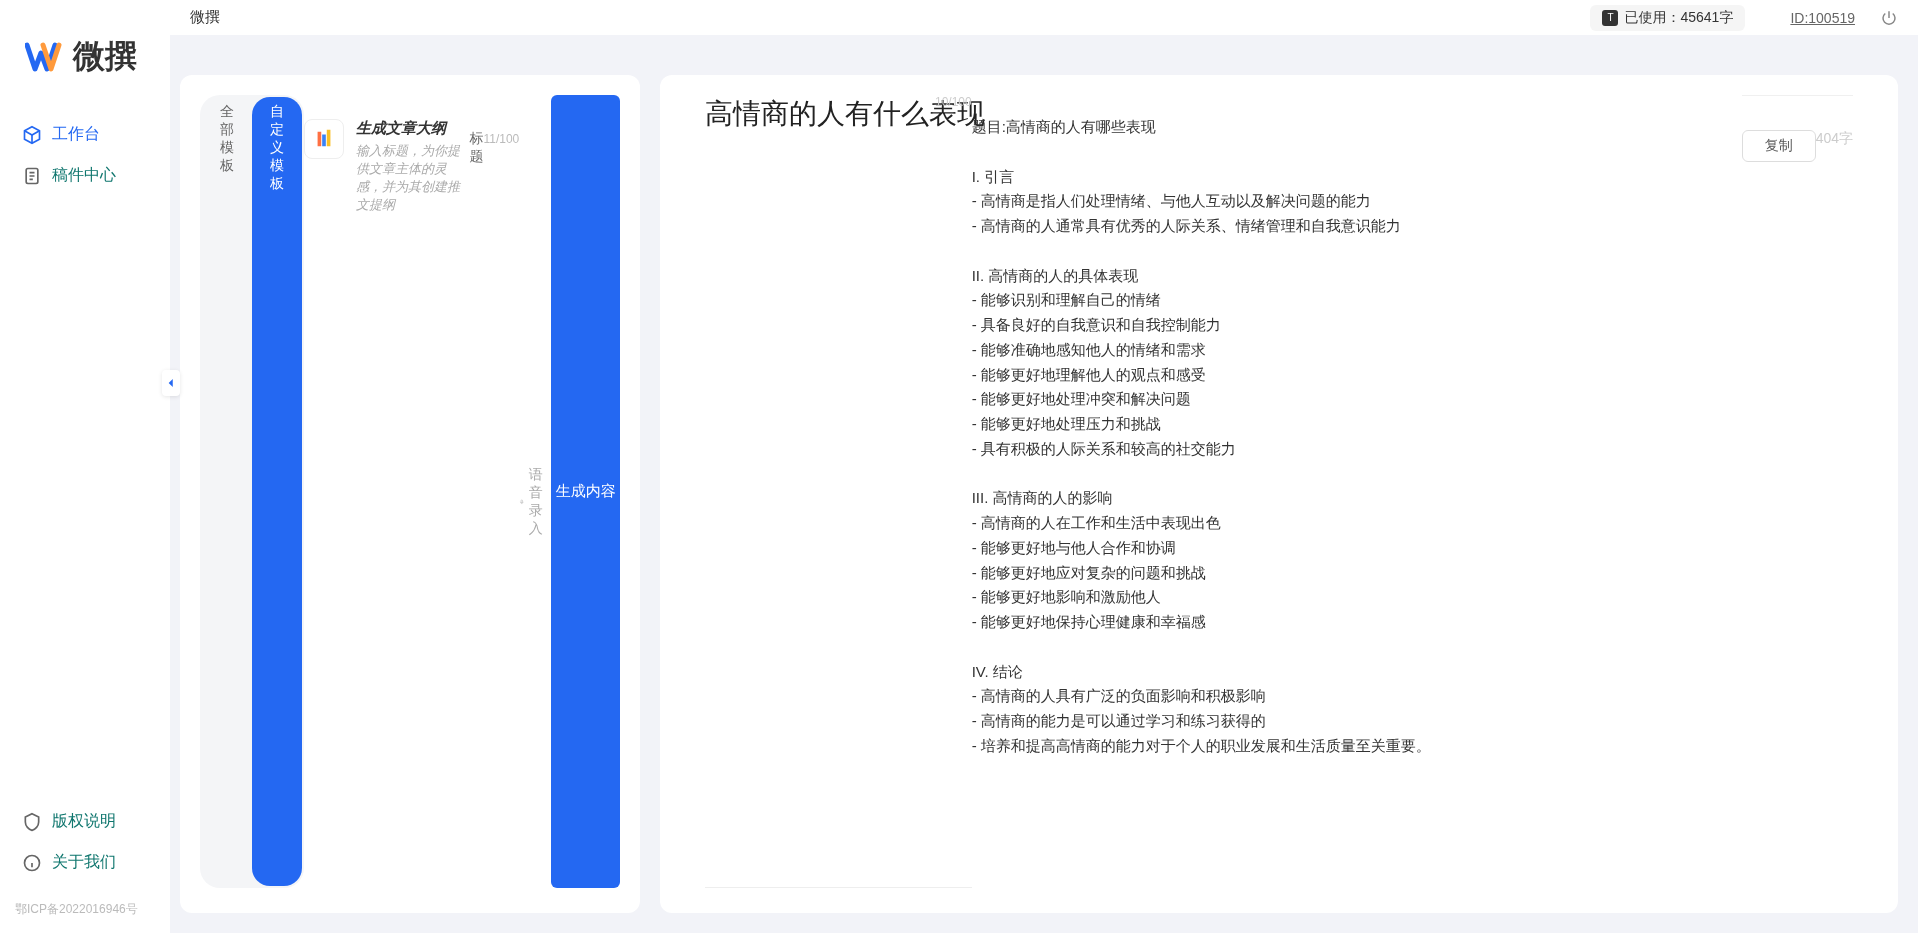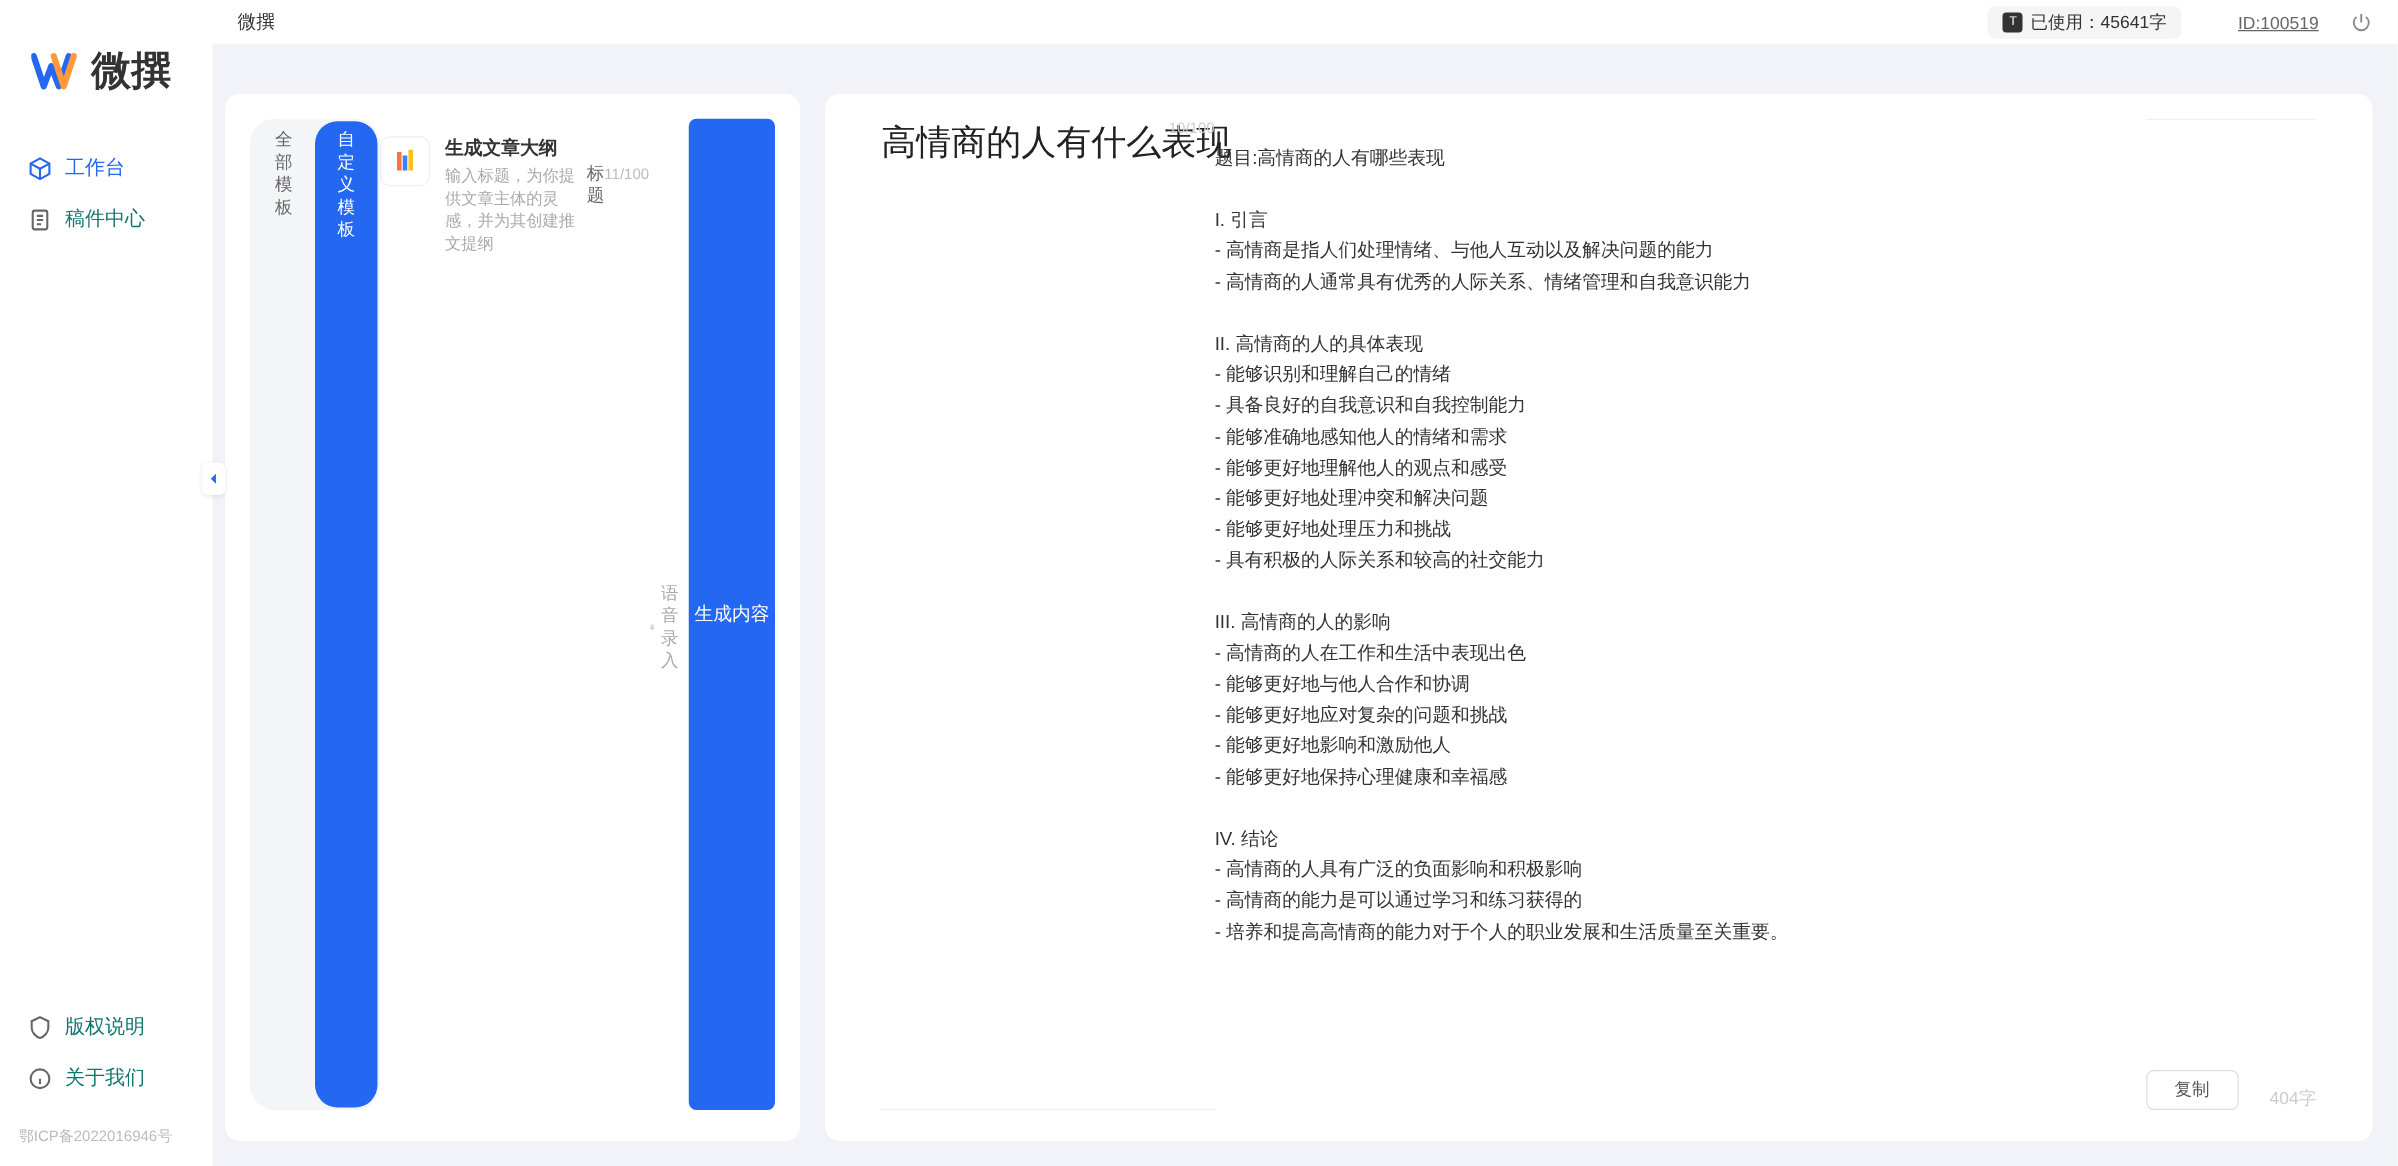--- a/index.html
+++ b/index.html
@@ -145,22 +145,23 @@
   padding: 6px 18px;
   border-radius: 18px;
   font-size: 14px;
   cursor: pointer;
   color: #666;
 }
 .tab.active { background: #2468f2; color: #fff; }
 .template-card {
   display: flex;
   gap: 12px;
-  margin-top: 14px;
+  margin-top: 24px;
   align-items: flex-start;
+  font-style: italic;
 }
 .template-icon {
   width: 40px;
   height: 40px;
   border-radius: 8px;
   border: 1px solid #eee;
   display: flex;
   align-items: center;
   justify-content: center;
   font-size: 20px;
@@ -230,22 +231,21 @@
   margin-top: 20px;
   font-size: 15px;
   color: #333;
   line-height: 1.65;
   white-space: pre-wrap;
   overflow-y: auto;
 }
 .result-footer {
   display: flex;
   justify-content: flex-end;
-  align-items: flex-end;
-  gap: 25px;
+  align-items: flex-start;
   border-top: 1px solid #f0f0f0;
   padding-top: 34px;
 }
 .copy-button {
   border: 1px solid #ddd;
   background: #fff;
   border-radius: 6px;
   padding: 6px 22px;
   font-size: 14px;
   color: #555;

